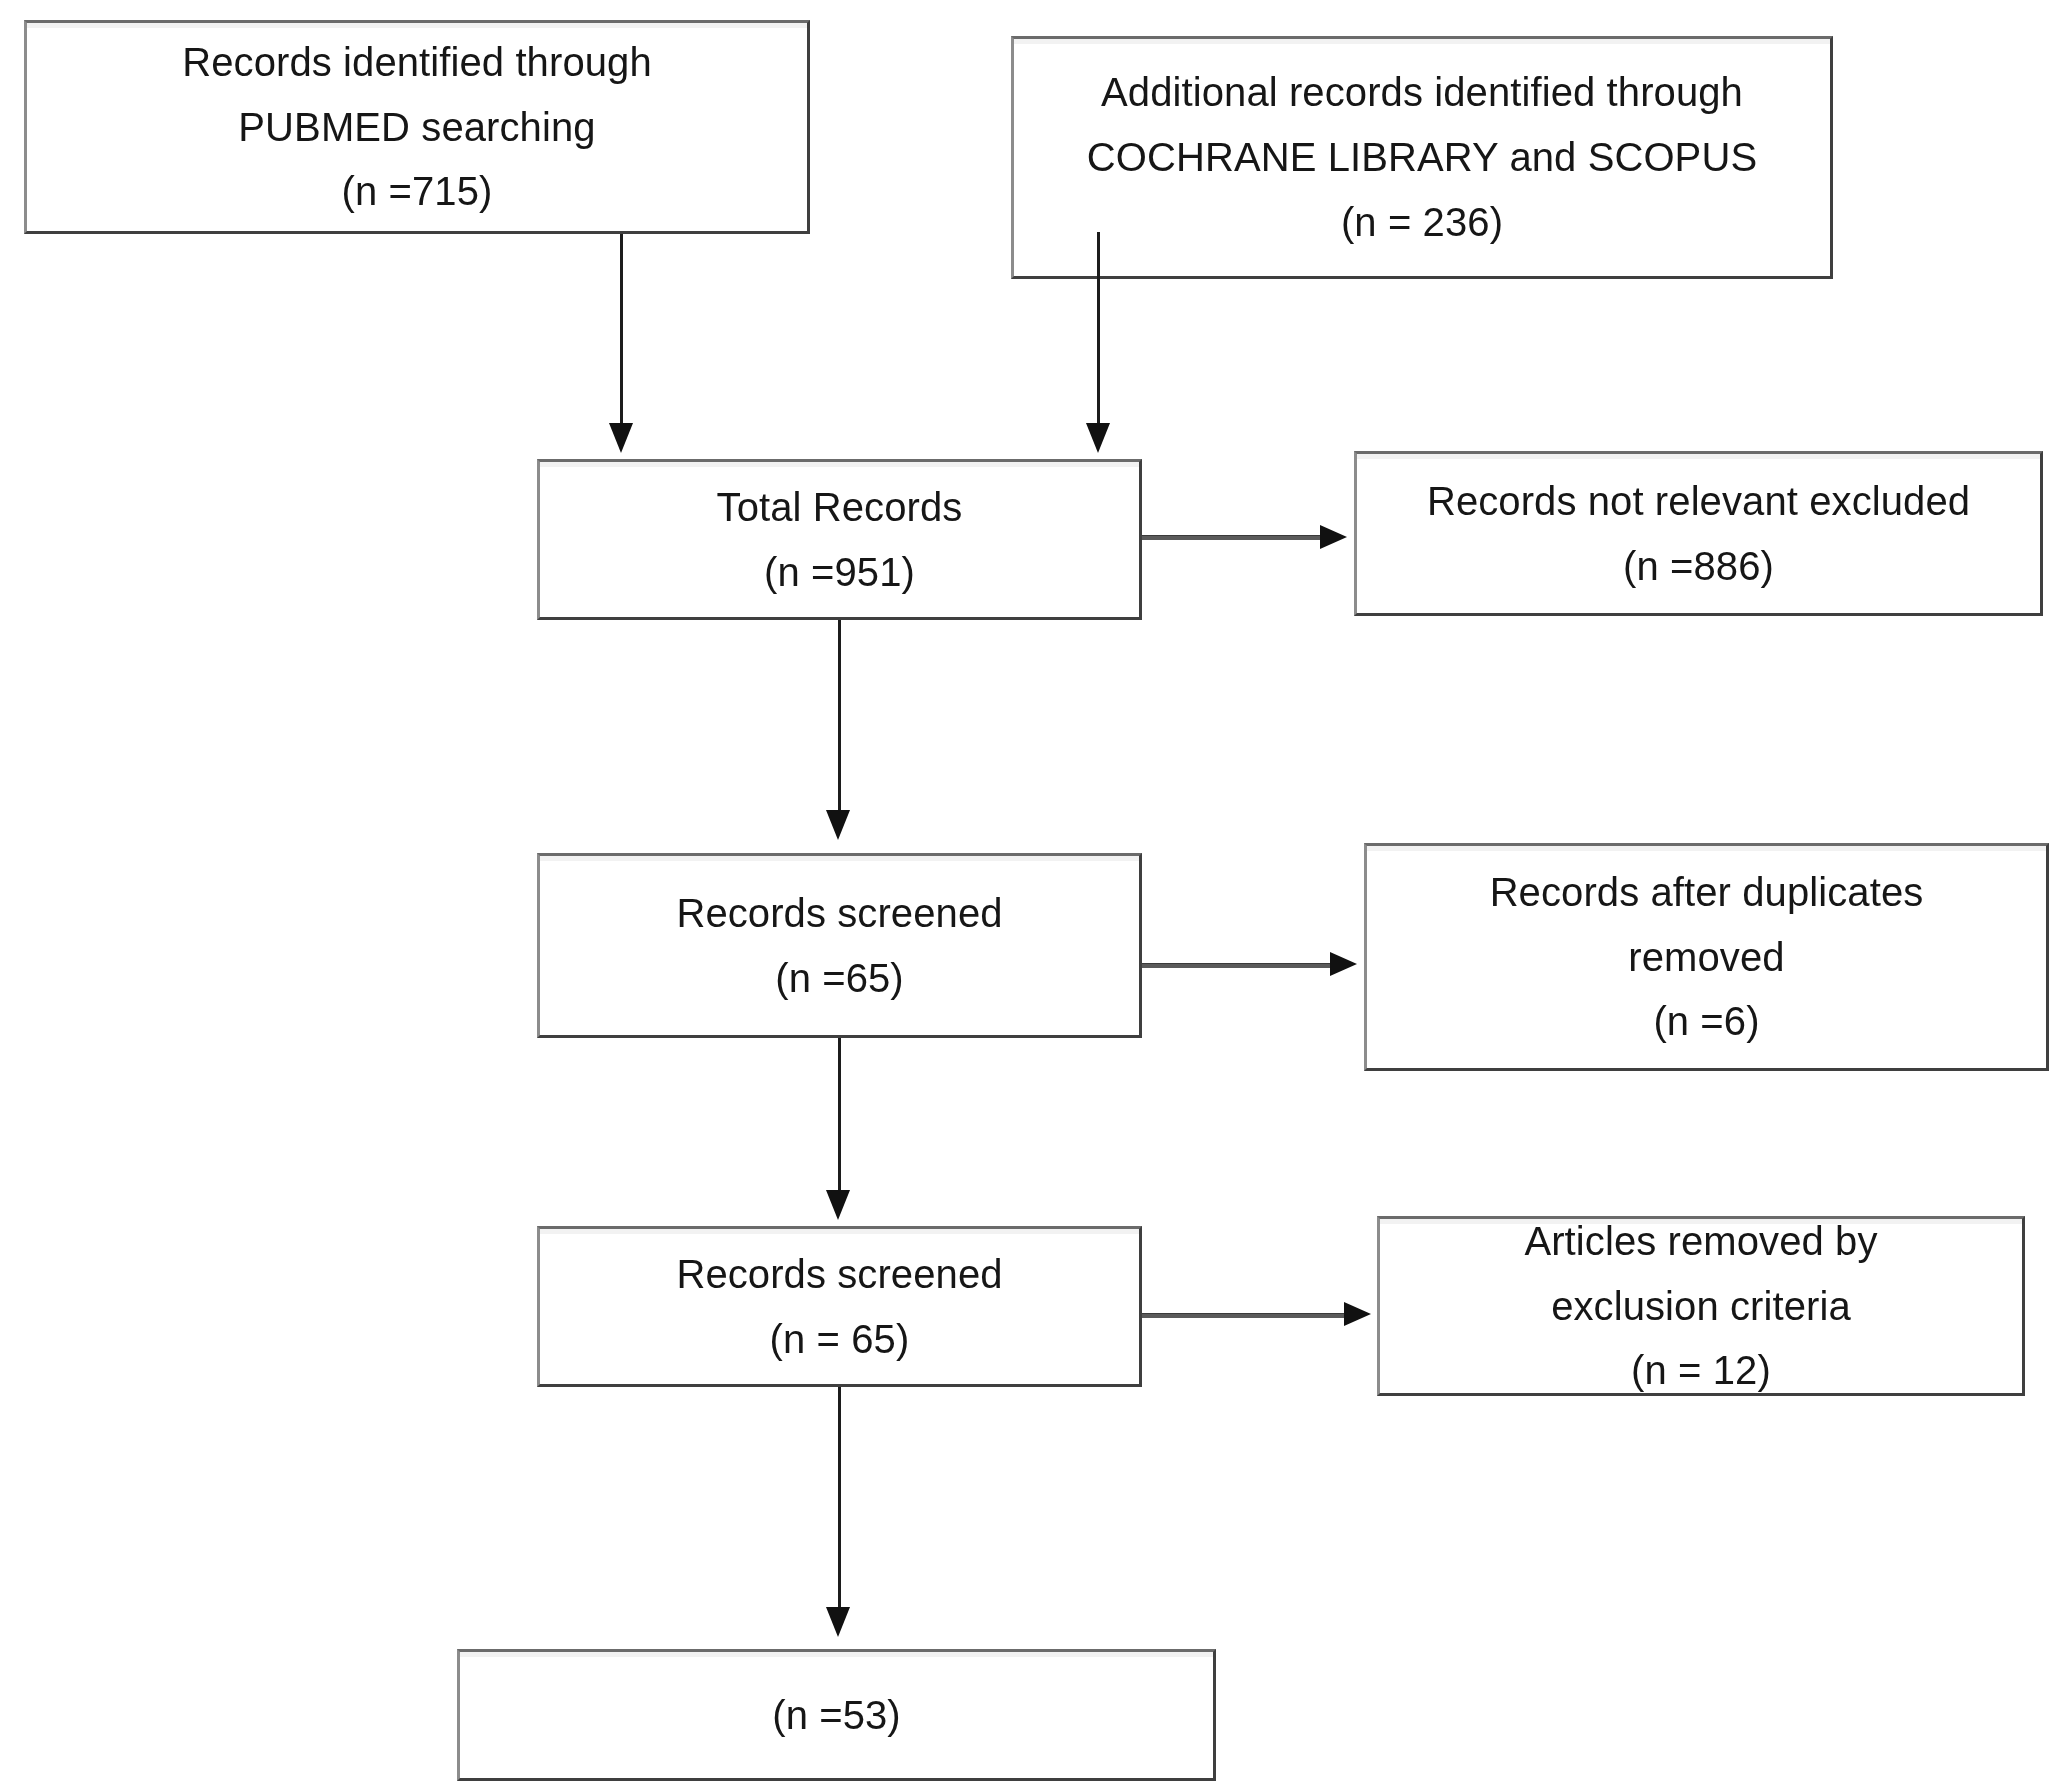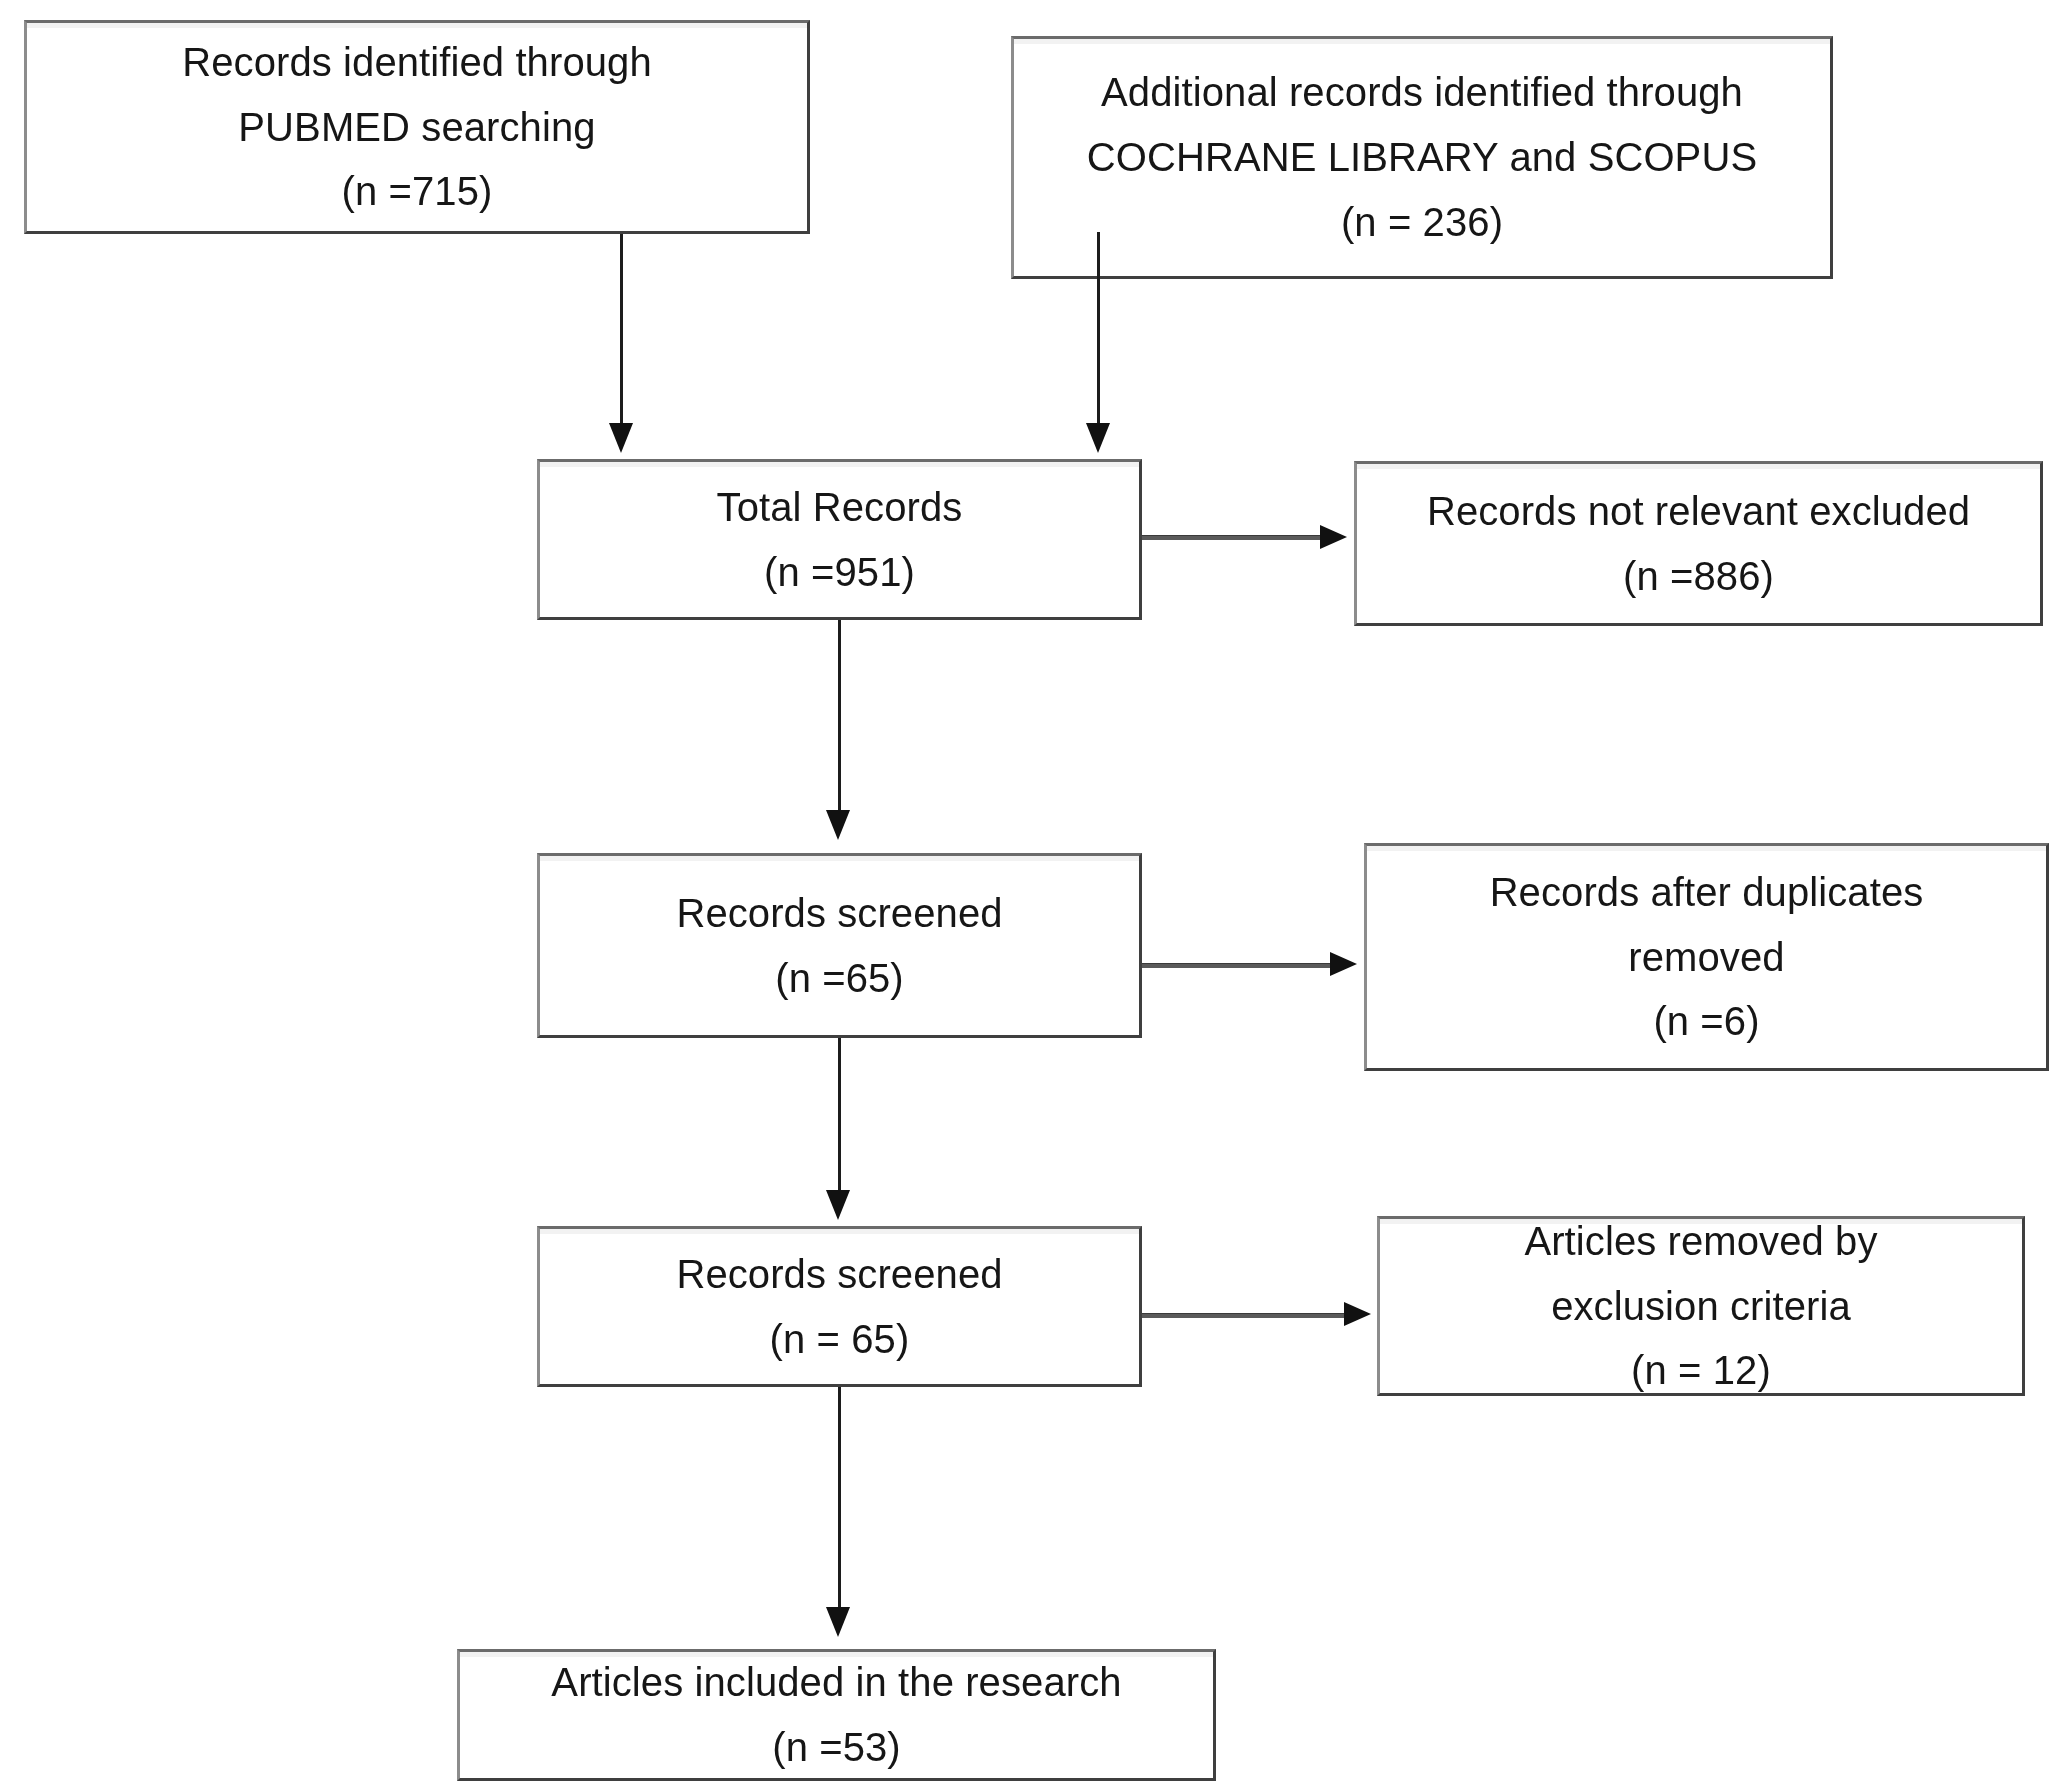--- a/index.html
+++ b/index.html
@@ -99,21 +99,21 @@
   <div class="arrow-down" style="left:609px; top:423px;"></div>
 
   <div class="vline" style="left:1097px; top:232px; height:196px;"></div>
   <div class="arrow-down" style="left:1086px; top:423px;"></div>
 
   <div class="node" style="left:537px; top:459px; width:605px; height:161px;text-align:right;">
     <span class="ln">Total Records</span>
     <span class="ln">(n =951)</span>
   </div>
 
-  <div class="node" style="left:1354px; top:451px; width:689px; height:165px;margin-top:10px;">
+  <div class="node" style="left:1354px; top:451px; width:689px; height:165px;">
     <span class="ln">Records not relevant excluded</span>
     <span class="ln">(n =886)</span>
   </div>
 
   <div class="hline" style="left:1142px; top:535px; width:181px;"></div>
   <div class="arrow-right" style="left:1320px; top:525px;"></div>
 
   <div class="vline" style="left:838px; top:620px; height:195px;"></div>
   <div class="arrow-down" style="left:826px; top:810px;"></div>
 
@@ -145,18 +145,17 @@
     <span class="ln">(n = 12)</span>
   </div>
 
   <div class="hline" style="left:1142px; top:1313px; width:205px;"></div>
   <div class="arrow-right" style="left:1344px; top:1302px;"></div>
 
   <div class="vline" style="left:838px; top:1387px; width:2.7px; height:225px;"></div>
   <div class="arrow-down" style="left:826px; top:1607px;"></div>
 
   <div class="node" style="left:457px; top:1649px; width:759px; height:132px;">
-    <span class="ln">Articles included in the research</span>
     <span class="ln">(n =53)</span>
   </div>
 
 </div>
 
 
 </body></html>

